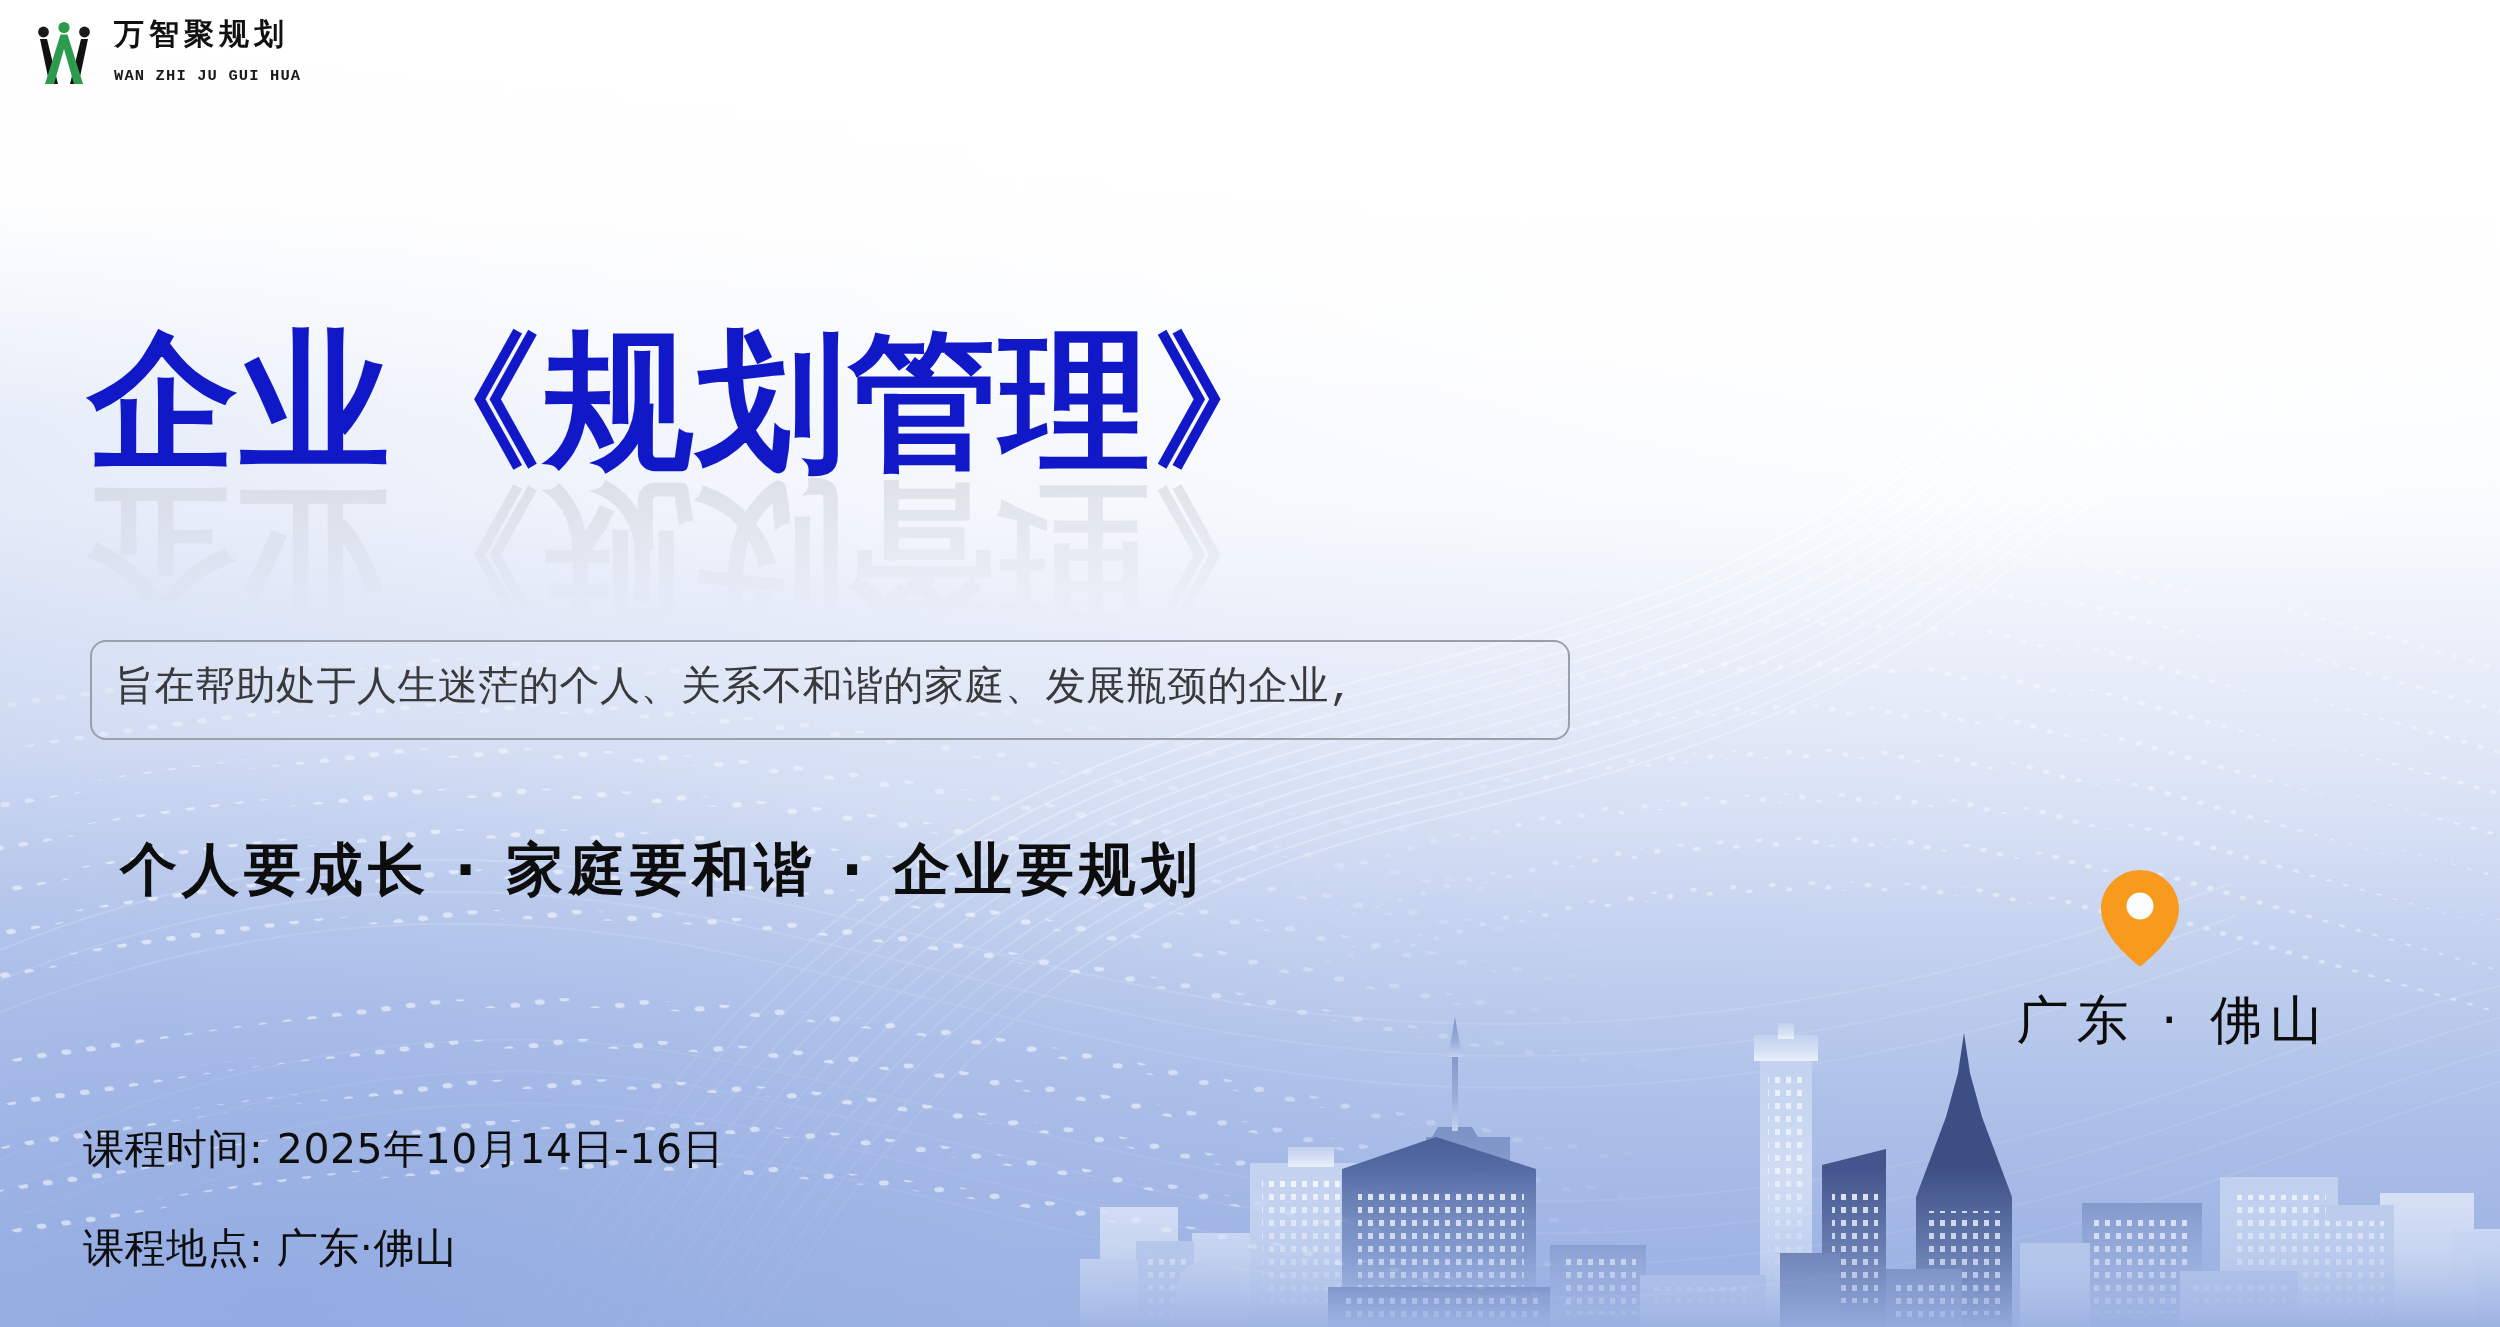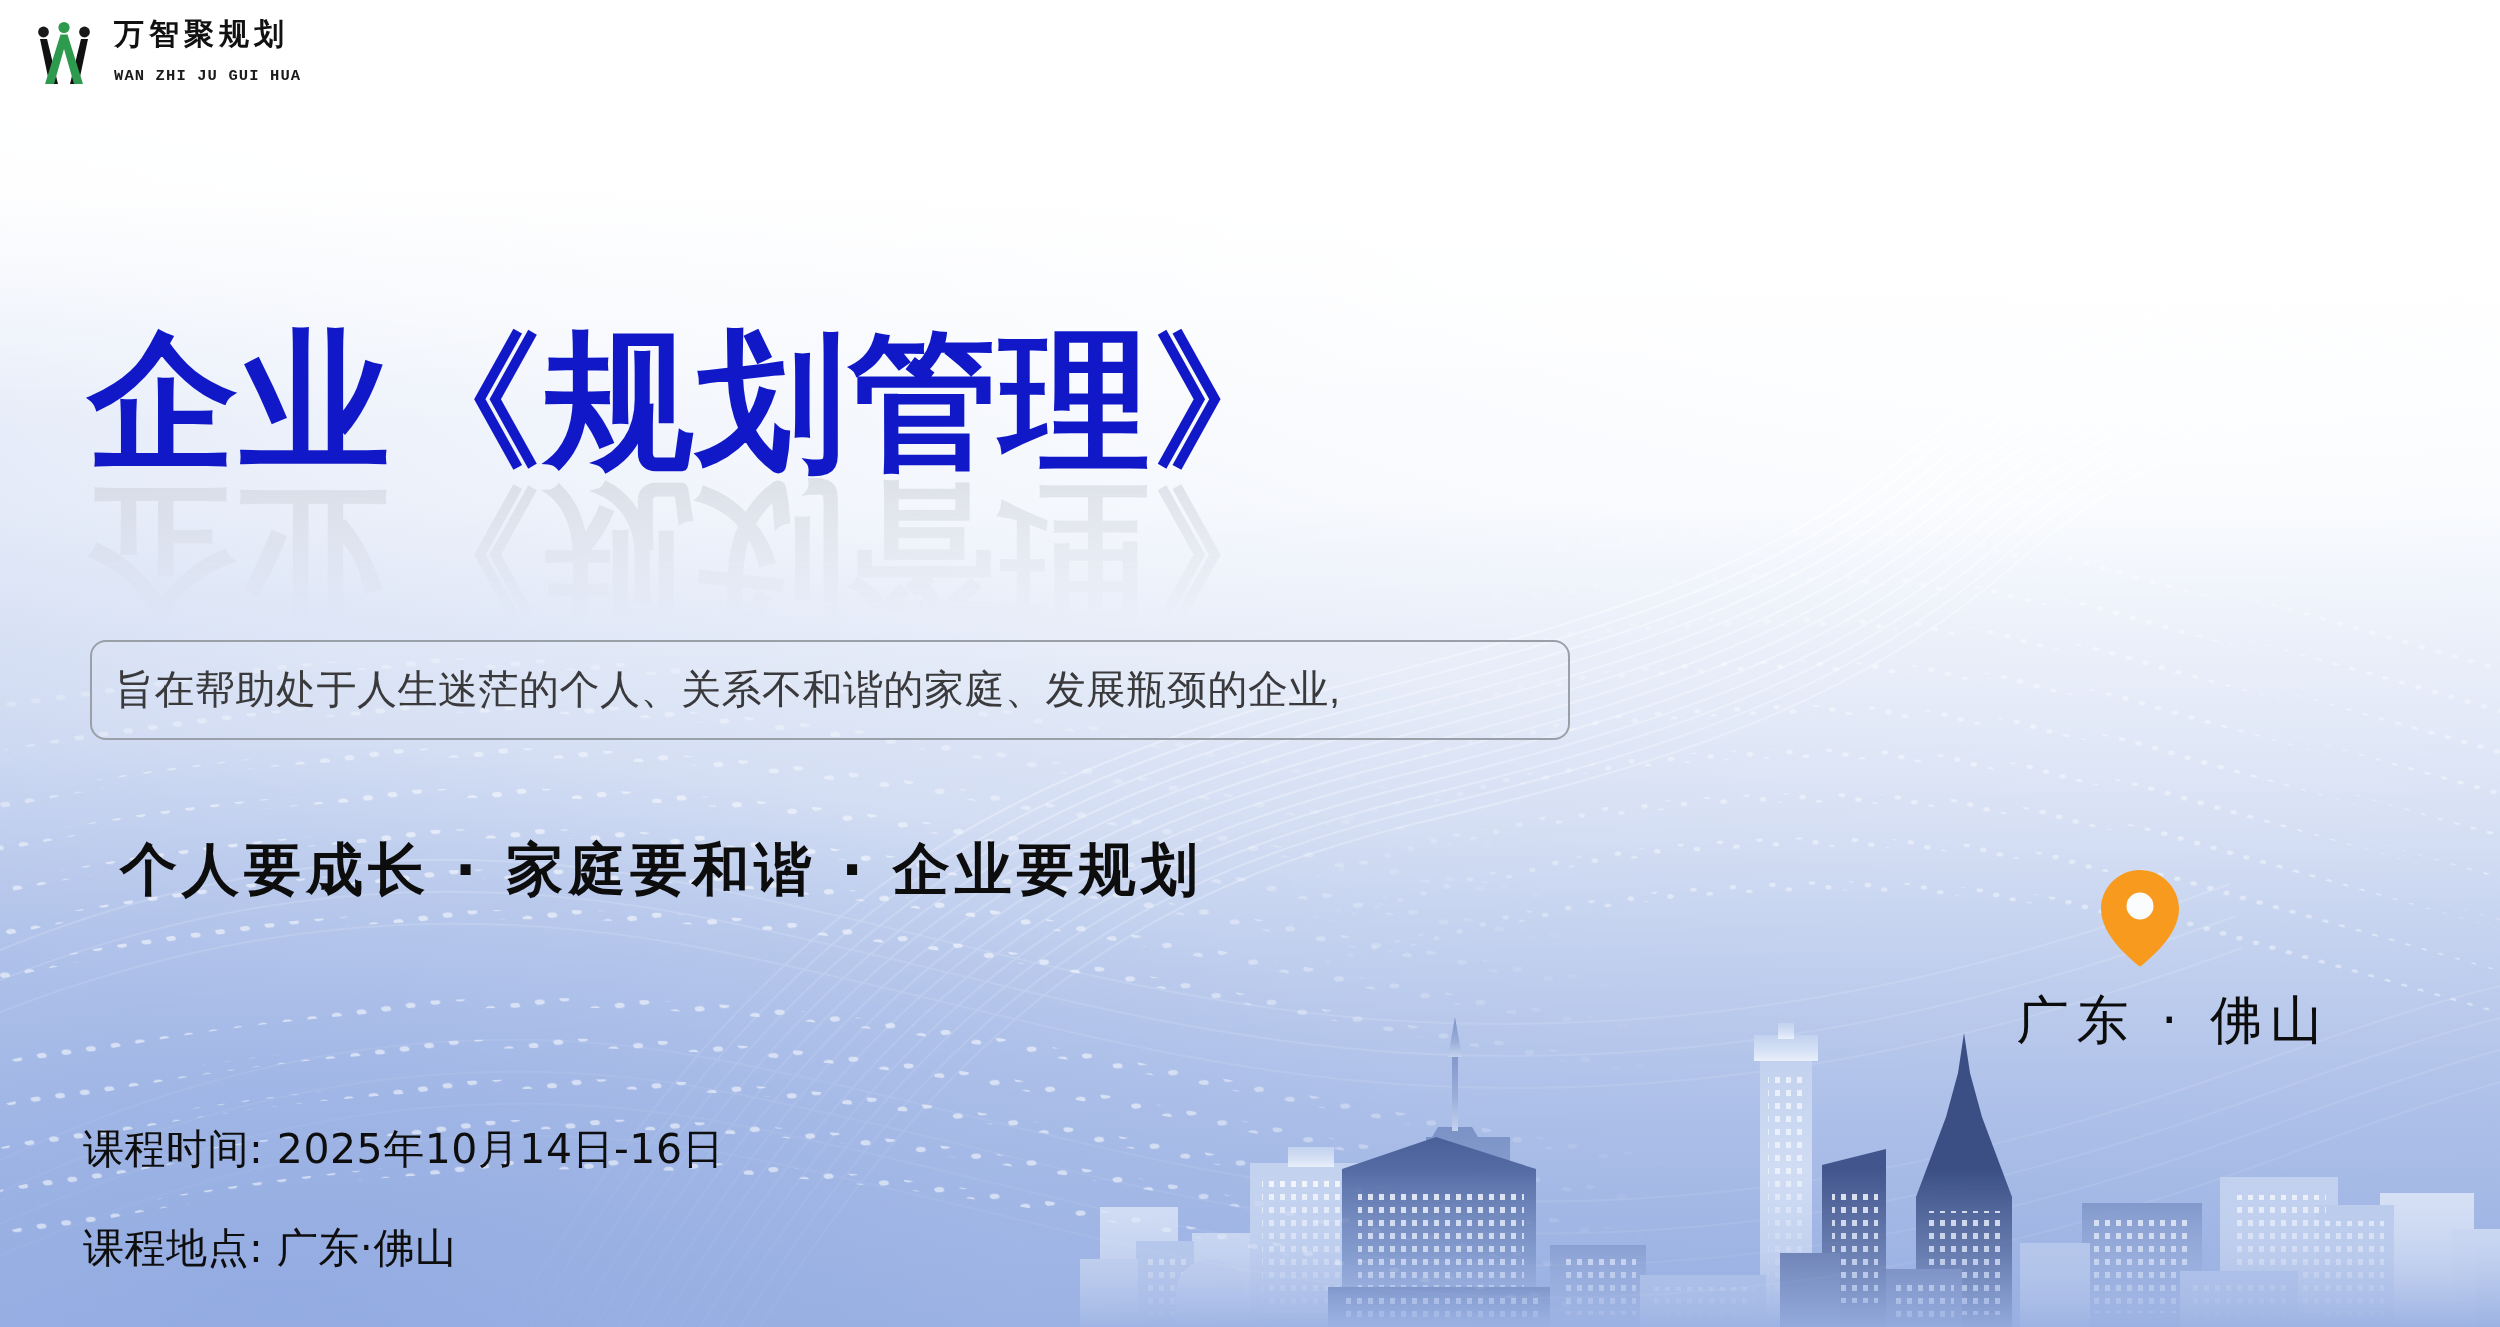--- a/index.html
+++ b/index.html
@@ -94,21 +94,21 @@
 
   
   .desc-box{
     position:absolute;left:90px;top:640px;width:1480px;
     border:2px solid #9aa0a8;border-radius:16px;
     padding:16px 22px 18px 22px;
     box-sizing:border-box;
     background:rgba(255,255,255,0.05);
   }
   .desc-line{
-    font-family:Liberation Sans, sans-serif;
+    font-family:Liberation Mono, monospace;
     font-size:40px;color:#3a3a3c;line-height:1.55;white-space:nowrap;
     letter-spacing:.5px;
   }
 
   
   .slogan{
     position:absolute;left:120px;top:832px;
     font-family:"DejaVu Sans","Liberation Sans",sans-serif;
     font-size:57px;font-weight:700;color:#0d0d0d;
     letter-spacing:5px;white-space:nowrap;

